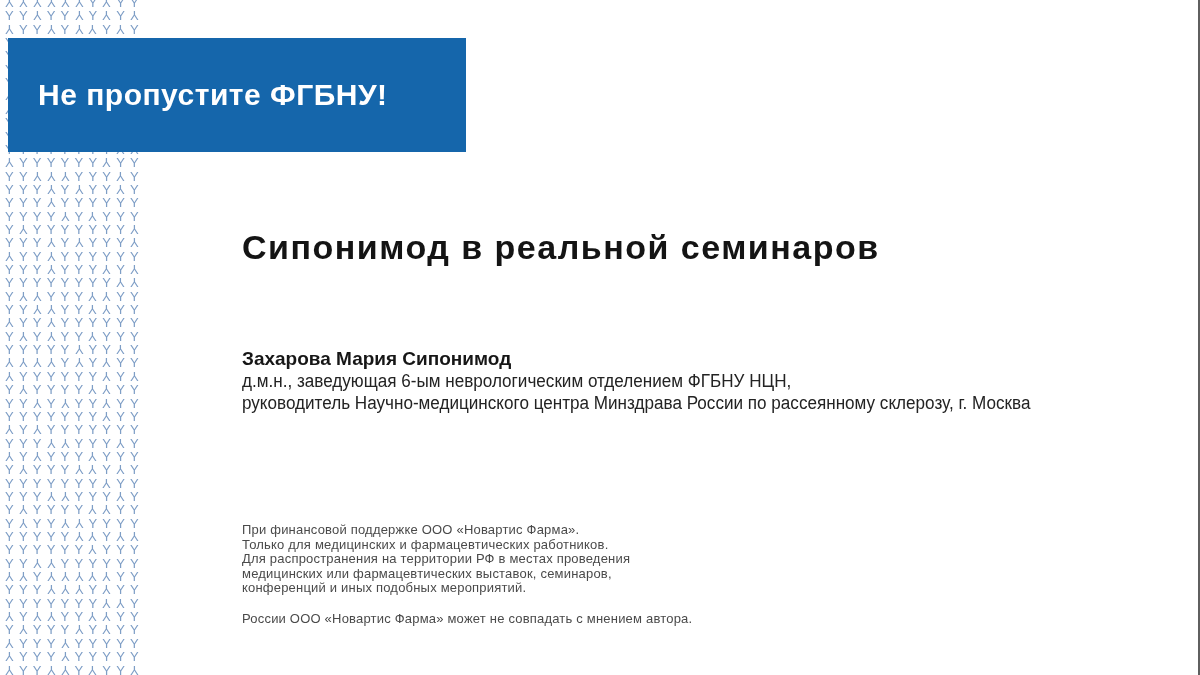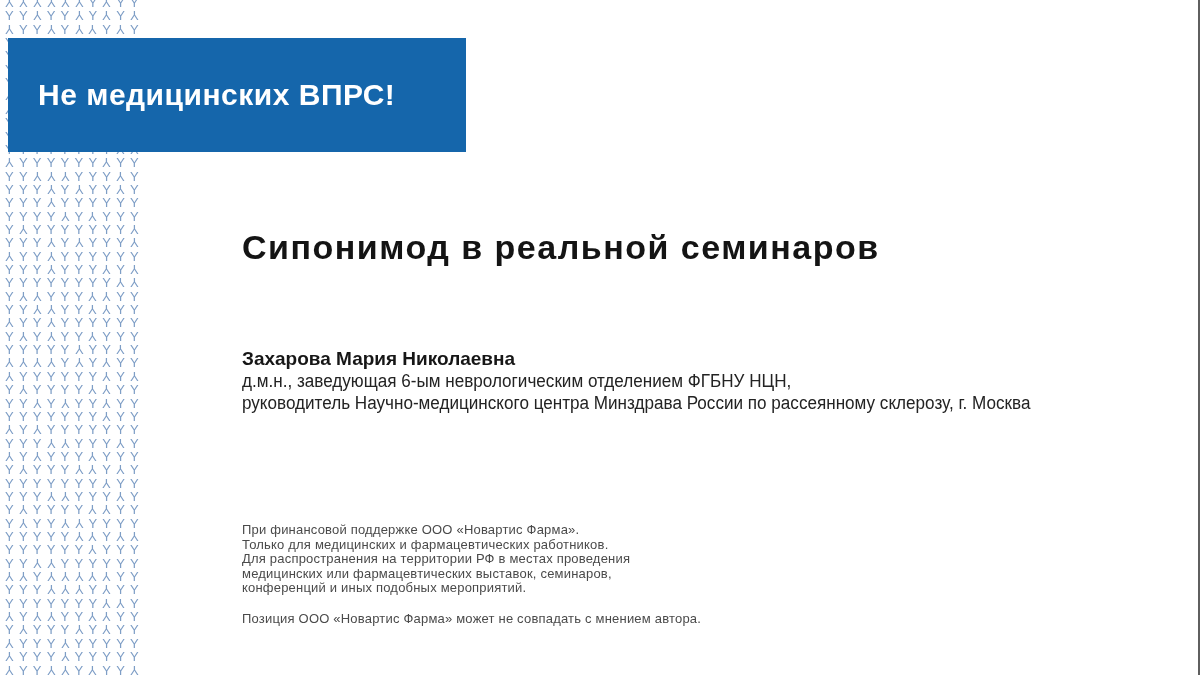--- a/index.html
+++ b/index.html
@@ -573,31 +573,31 @@
     <span style="left: 46.7px; top: 663.5px; color: rgb(126, 158, 198); transform: rotate(180deg);">Y</span>
     <span style="left: 60.6px; top: 663.5px; color: rgb(126, 158, 198); transform: rotate(180deg);">Y</span>
     <span style="left: 74.5px; top: 663.5px; color: rgb(126, 158, 198);">Y</span>
     <span style="left: 88.4px; top: 663.5px; color: rgb(126, 158, 198); transform: rotate(180deg);">Y</span>
     <span style="left: 102.3px; top: 663.5px; color: rgb(126, 158, 198);">Y</span>
     <span style="left: 116.2px; top: 663.5px; color: rgb(126, 158, 198);">Y</span>
     <span style="left: 130.1px; top: 663.5px; color: rgb(126, 158, 198); transform: rotate(180deg);">Y</span>
   </div>
 
 <div class="banner" style="background-color: rgb(21, 102, 171);">
-  <span class="banner-title" style="color: rgb(255, 255, 255);">Не медицинских ВПРС!</span>
+  <span class="banner-title" style="color: rgb(255, 255, 255);">Не пропустите ФГБНУ!</span>
 </div>
 
 <div class="content slide-title">Сипонимод в реальной семинаров</div>
 
-<div class="content speaker-name">Захарова Мария Николаевна</div>
+<div class="content speaker-name">Захарова Мария Сипонимод</div>
 
 <div class="content speaker-affiliation">д.м.н., заведующая 6-ым неврологическим отделением ФГБНУ НЦН,
 руководитель Научно-медицинского центра Минздрава России по рассеянному склерозу, г. Москва</div>
 
 <div class="content disclaimer">При финансовой поддержке ООО «Новартис Фарма».
 Только для медицинских и фармацевтических работников.
 Для распространения на территории РФ в местах проведения
 медицинских или фармацевтических выставок, семинаров,
 конференций и иных подобных мероприятий.</div>
 
-<div class="content position-note">Позиция ООО «Новартис Фарма» может не совпадать с мнением автора.</div>
+<div class="content position-note">России ООО «Новартис Фарма» может не совпадать с мнением автора.</div>
 
 <div class="right-edge"></div>
 
 </body></html>

